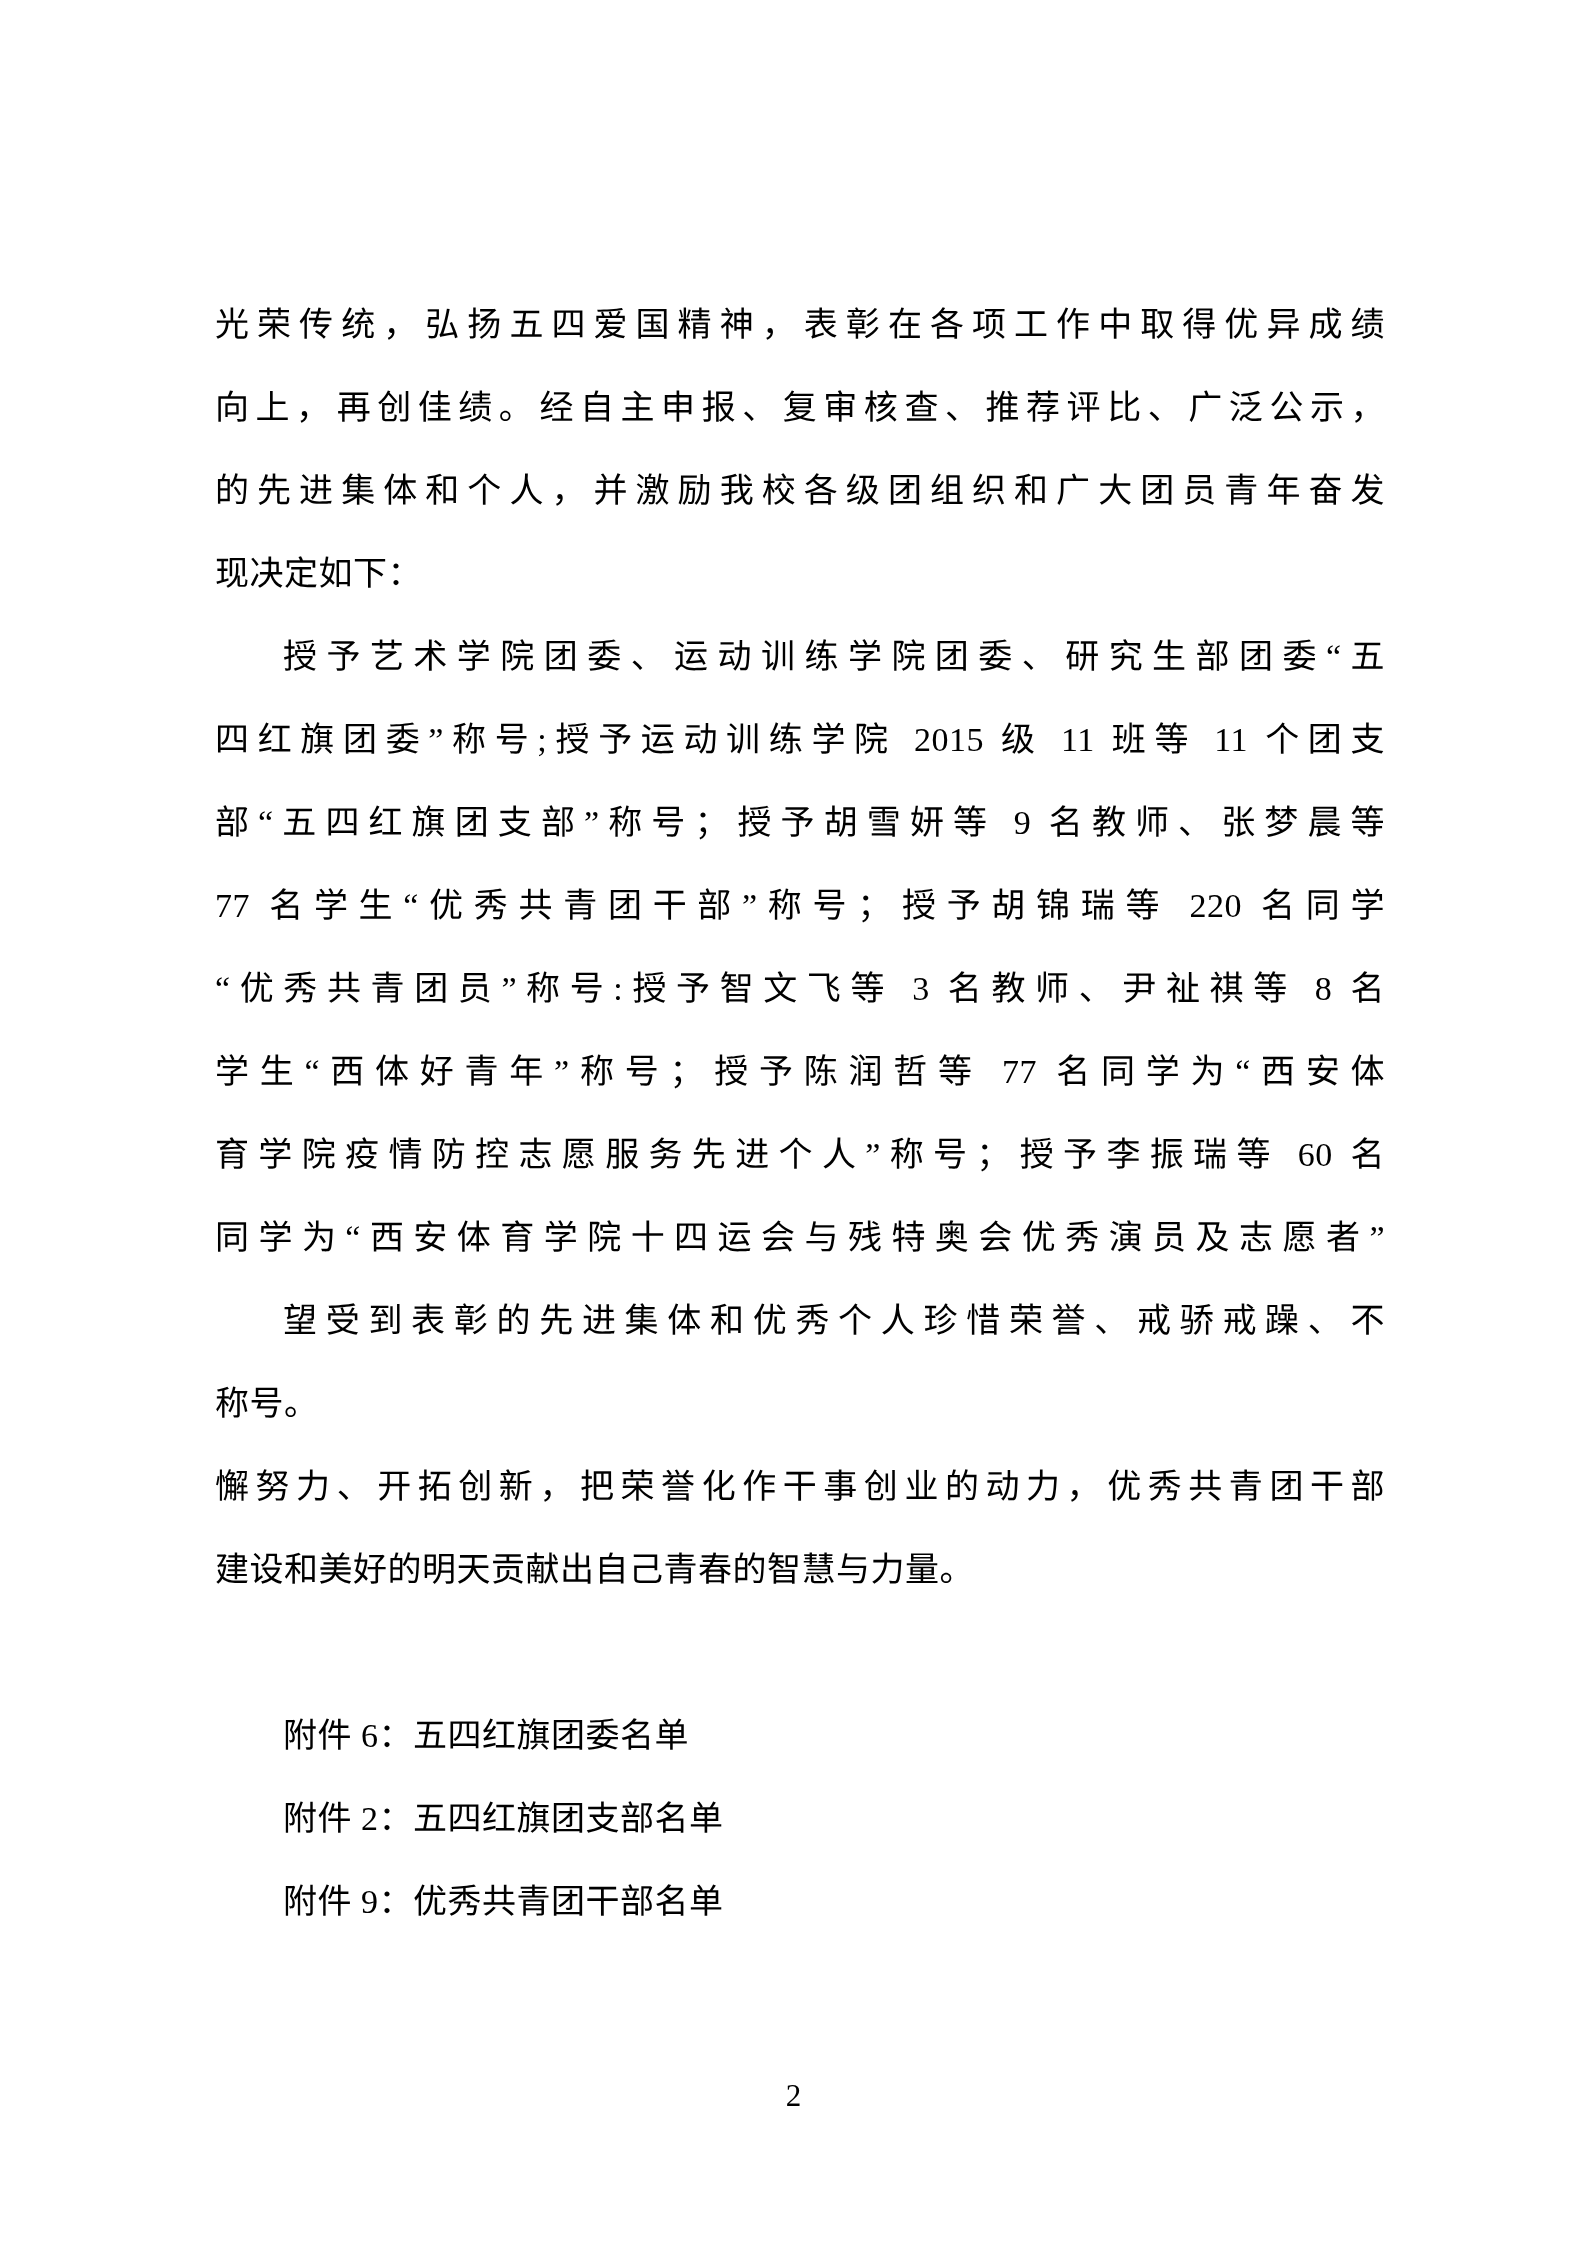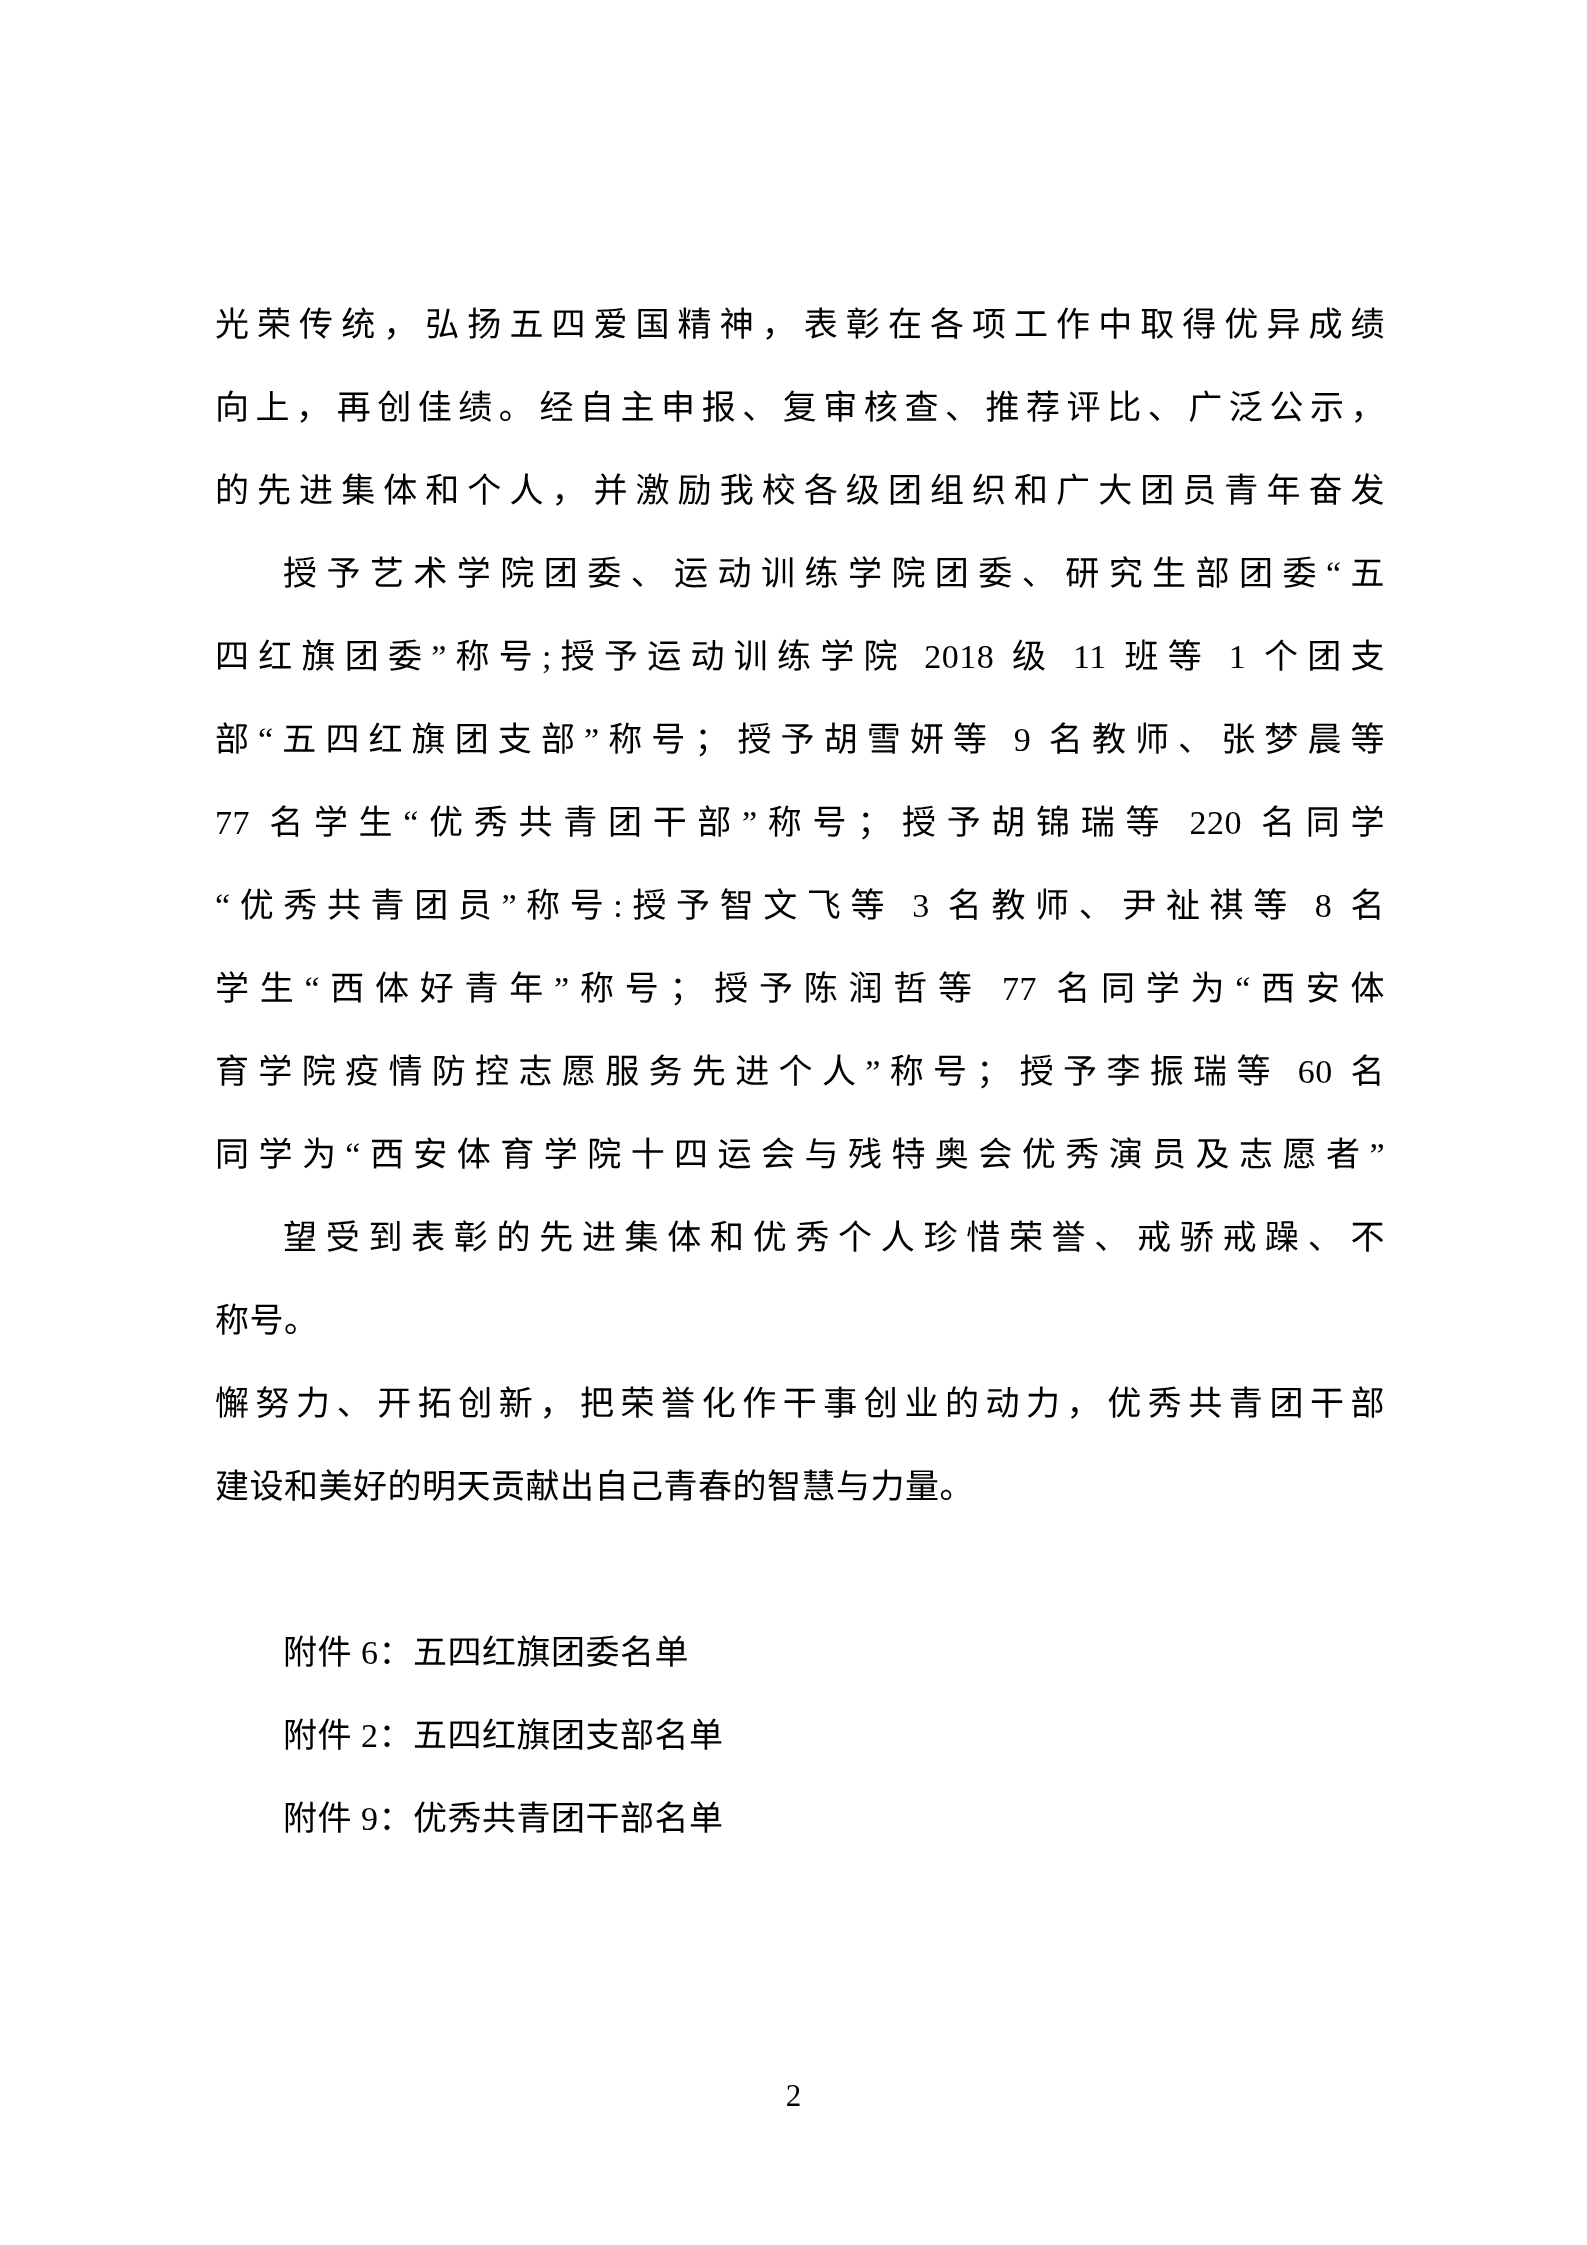--- a/index.html
+++ b/index.html
@@ -45,22 +45,23 @@
   }
 </style>
 </head>
 <body>
 
 <div class="page">
   <div class="body-text">
       <div class="line fill">光荣传统，弘扬五四爱国精神，表彰在各项工作中取得优异成绩</div>
       <div class="line fill">向上，再创佳绩。经自主申报、复审核查、推荐评比、广泛公示，</div>
       <div class="line fill">的先进集体和个人，并激励我校各级团组织和广大团员青年奋发</div>
+      <div class="line">现决定如下：</div>
       <div class="line fill ind">授予艺术学院团委、运动训练学院团委、研究生部团委“五</div>
-      <div class="line fill">四红旗团委”称号;授予运动训练学院 2018 级 11 班等 1 个团支</div>
+      <div class="line fill">四红旗团委”称号;授予运动训练学院 2015 级 11 班等 11 个团支</div>
       <div class="line fill">部“五四红旗团支部”称号；授予胡雪妍等 9 名教师、张梦晨等</div>
       <div class="line fill">77 名学生“优秀共青团干部”称号；授予胡锦瑞等 220 名同学</div>
       <div class="line fill">“优秀共青团员”称号:授予智文飞等 3 名教师、尹祉祺等 8 名</div>
       <div class="line fill">学生“西体好青年”称号；授予陈润哲等 77 名同学为“西安体</div>
       <div class="line fill">育学院疫情防控志愿服务先进个人”称号；授予李振瑞等 60 名</div>
       <div class="line fill">同学为“西安体育学院十四运会与残特奥会优秀演员及志愿者”</div>
       <div class="line fill ind">望受到表彰的先进集体和优秀个人珍惜荣誉、戒骄戒躁、不</div>
       <div class="line">称号。</div>
       <div class="line fill">懈努力、开拓创新，把荣誉化作干事创业的动力，优秀共青团干部</div>
       <div class="line">建设和美好的明天贡献出自己青春的智慧与力量。</div>

